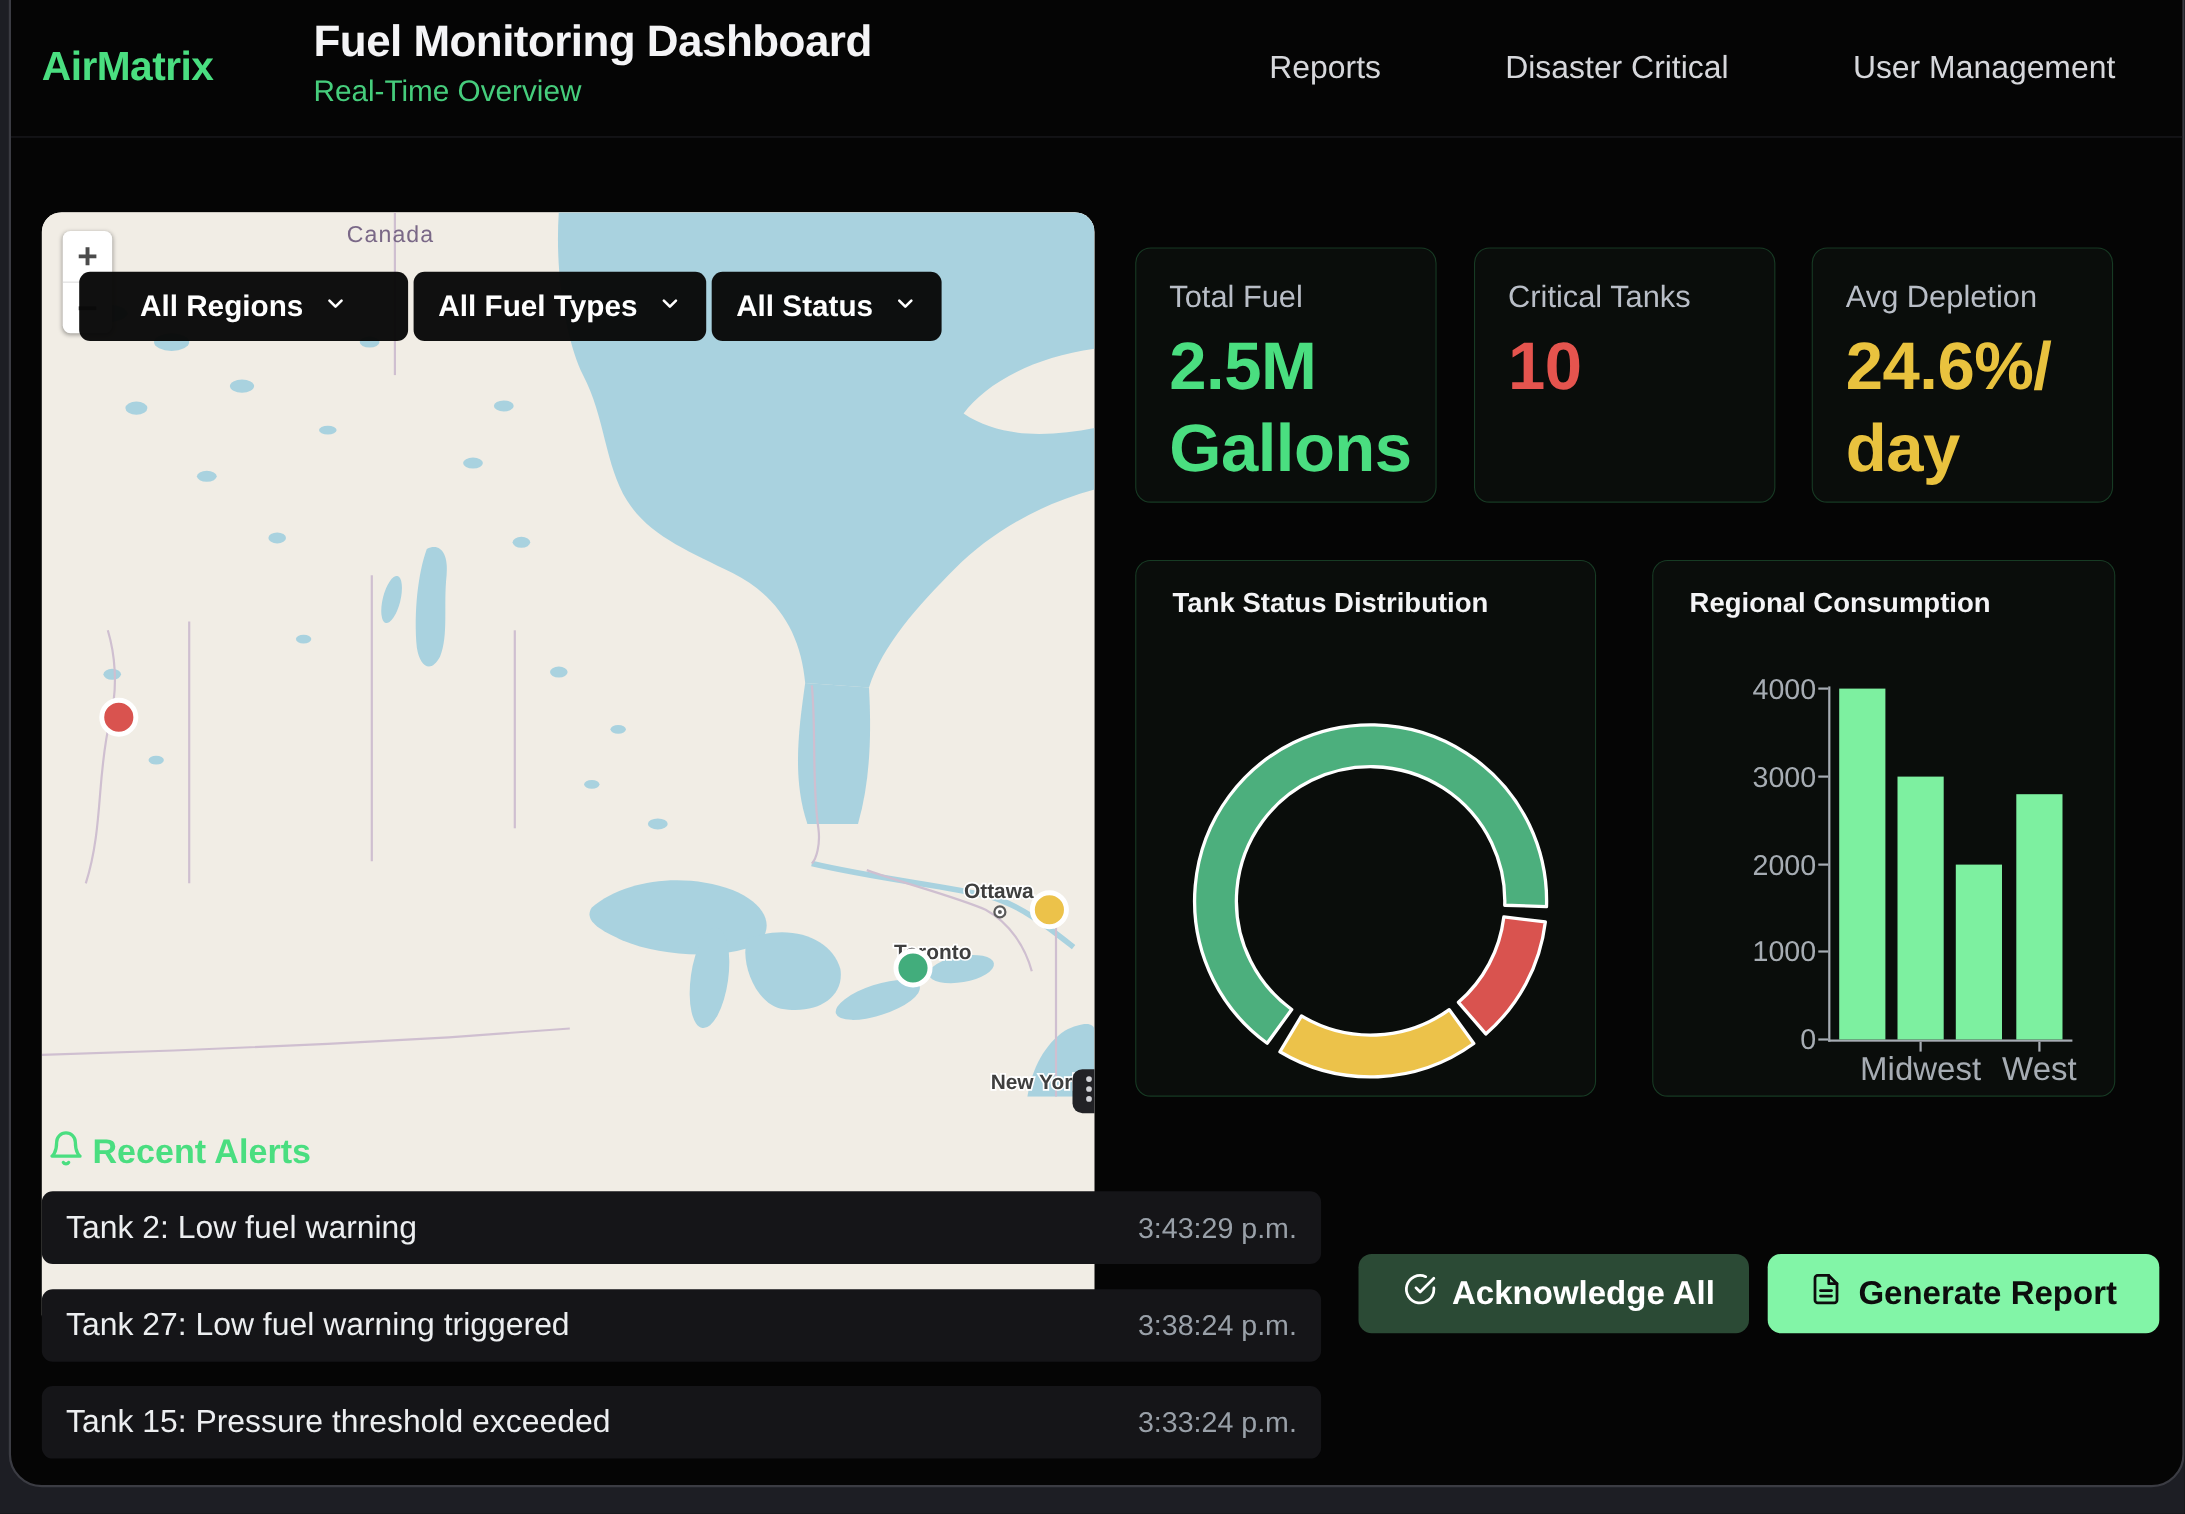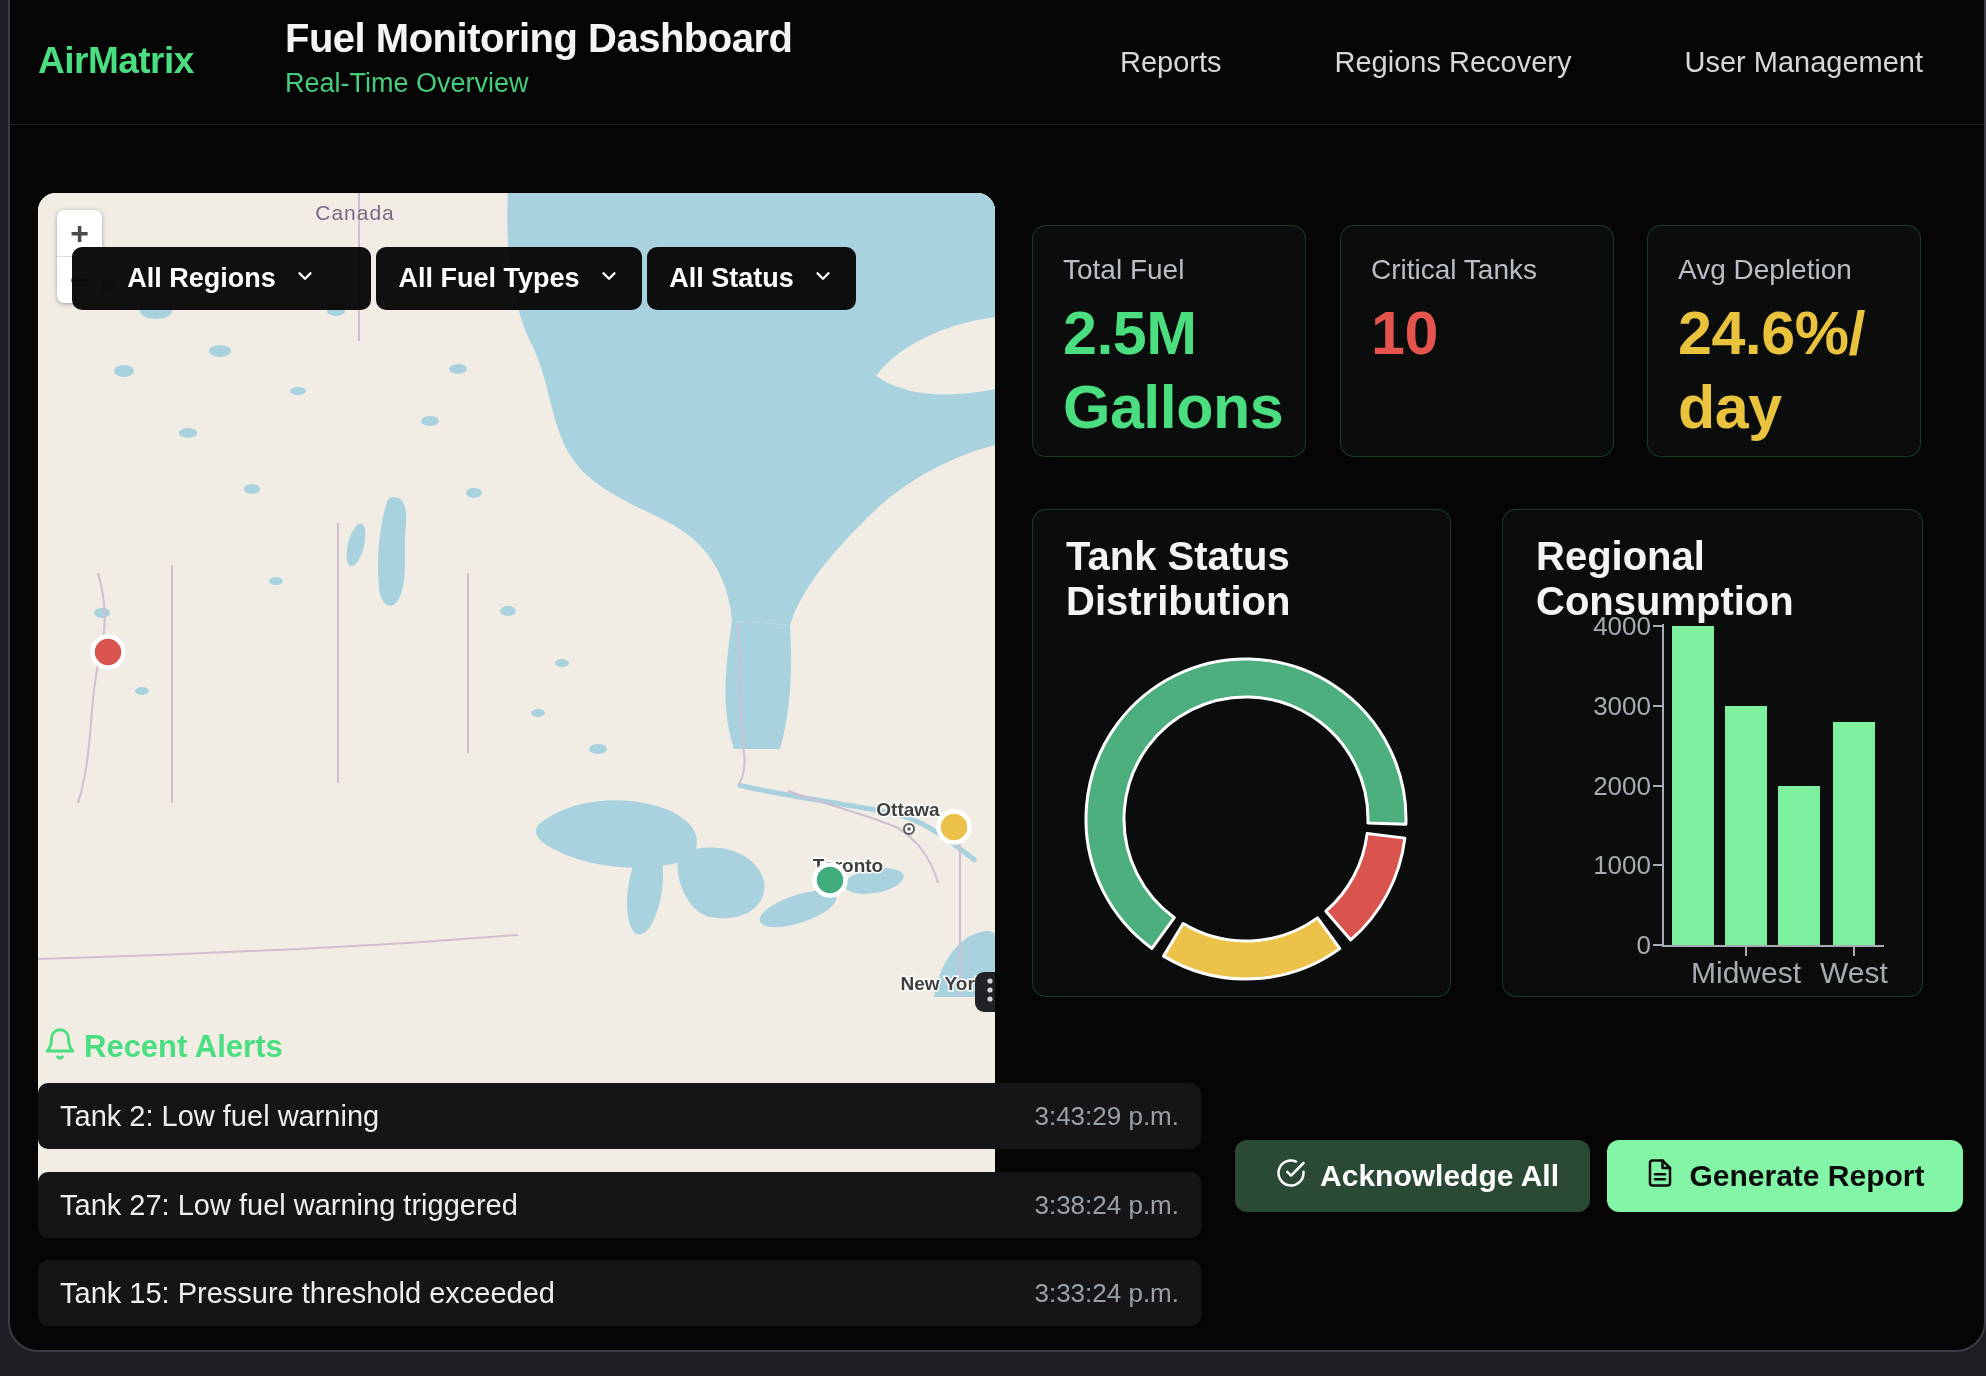--- a/index.html
+++ b/index.html
@@ -38,21 +38,21 @@
 
   
   .stat-card{position:absolute;top:225px;width:274px;height:232px;background:#0a0d0b;
              border:1px solid rgba(74,222,128,.22);border-radius:14px;box-sizing:border-box;padding:28px 30px;}
   .stat-label{font-size:28px;color:#b9bec7;font-weight:500;}
   .stat-value{margin-top:10px;font-size:61px;font-weight:700;line-height:1.22;letter-spacing:-0.5px;}
 
   
   .chart-card{position:absolute;top:509px;height:488px;background:#0a0d0b;
               border:1px solid rgba(74,222,128,.22);border-radius:14px;box-sizing:border-box;}
-  .chart-title{position:absolute;left:33px;top:24px;font-size:40px;font-weight:700;color:#f4f4f6;}
+  .chart-title{position:absolute;left:33px;top:24px;font-size:25px;font-weight:700;color:#f4f4f6;}
   #donut-svg{position:absolute;left:37px;top:133px;}
   #bar-plot{position:absolute;left:0;top:0;width:421px;height:488px;}
   .bc-ylab{position:absolute;left:40px;width:108px;text-align:right;font-size:26px;color:#a6acb3;height:30px;line-height:30px;}
   .bc-ytick{position:absolute;left:150px;width:9px;height:2px;background:#a6acb3;}
   .bc-xtick{position:absolute;top:437px;width:2px;height:9px;background:#a6acb3;}
   .bc-xlab{position:absolute;top:446px;width:160px;text-align:center;font-size:30px;color:#a6acb3;}
   .bc-axis-y{position:absolute;left:159px;top:114px;width:2px;height:323px;background:#a6acb3;}
   .bc-axis-x{position:absolute;left:159px;top:435px;width:222px;height:2px;background:#a6acb3;}
   .bc-bar{position:absolute;}
 
@@ -75,21 +75,21 @@
 <body>
 
 <div class="app-frame"></div>
 
 <div>
   <div class="brand" style="color: rgb(74, 222, 128);">AirMatrix</div>
   <h1 class="page-title">Fuel Monitoring Dashboard</h1>
   <div class="page-subtitle" style="color: rgb(70, 205, 124);">Real-Time Overview</div>
   <nav class="main-nav">
     <a>Reports</a>
-    <a>Regions Recovery</a>
+    <a>Disaster Critical</a>
     <a>User Management</a>
   </nav>
   <div class="hdr-divider"></div>
 </div>
 
 <div class="map-panel">
   <svg class="map-canvas" width="957" height="804" viewBox="0 0 957 804">
     <rect x="0" y="0" width="957" height="804" fill="#f1ede5"></rect>
     <g fill="#a9d2df">
       <path d="M470,0 L957,0 L957,124 C898,132 856,158 838,183 C872,206 917,204 957,196 L957,252 C905,266 862,292 830,324 C796,358 764,394 752,432 L694,428 C690,382 668,348 628,328 C588,308 552,294 532,262 C512,230 512,186 492,148 C478,120 466,60 470,0 Z"></path>

